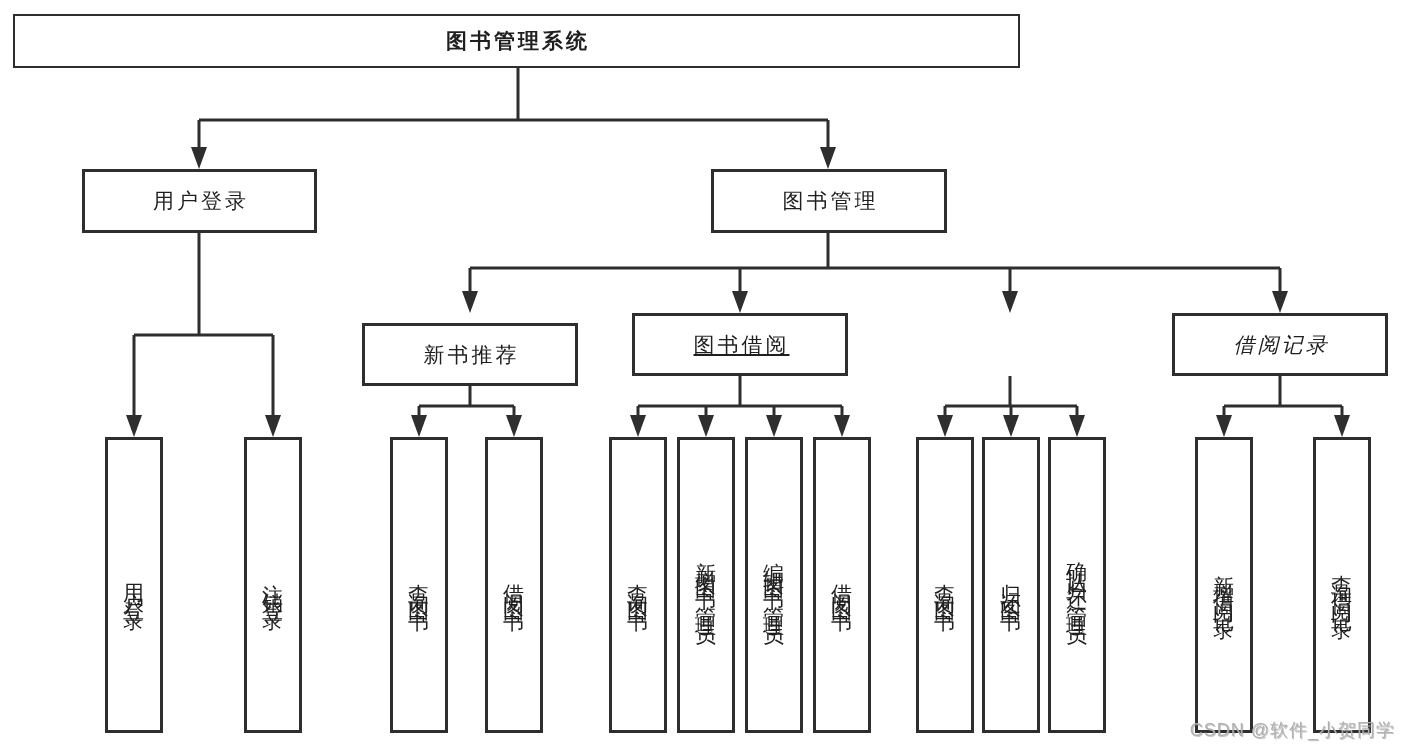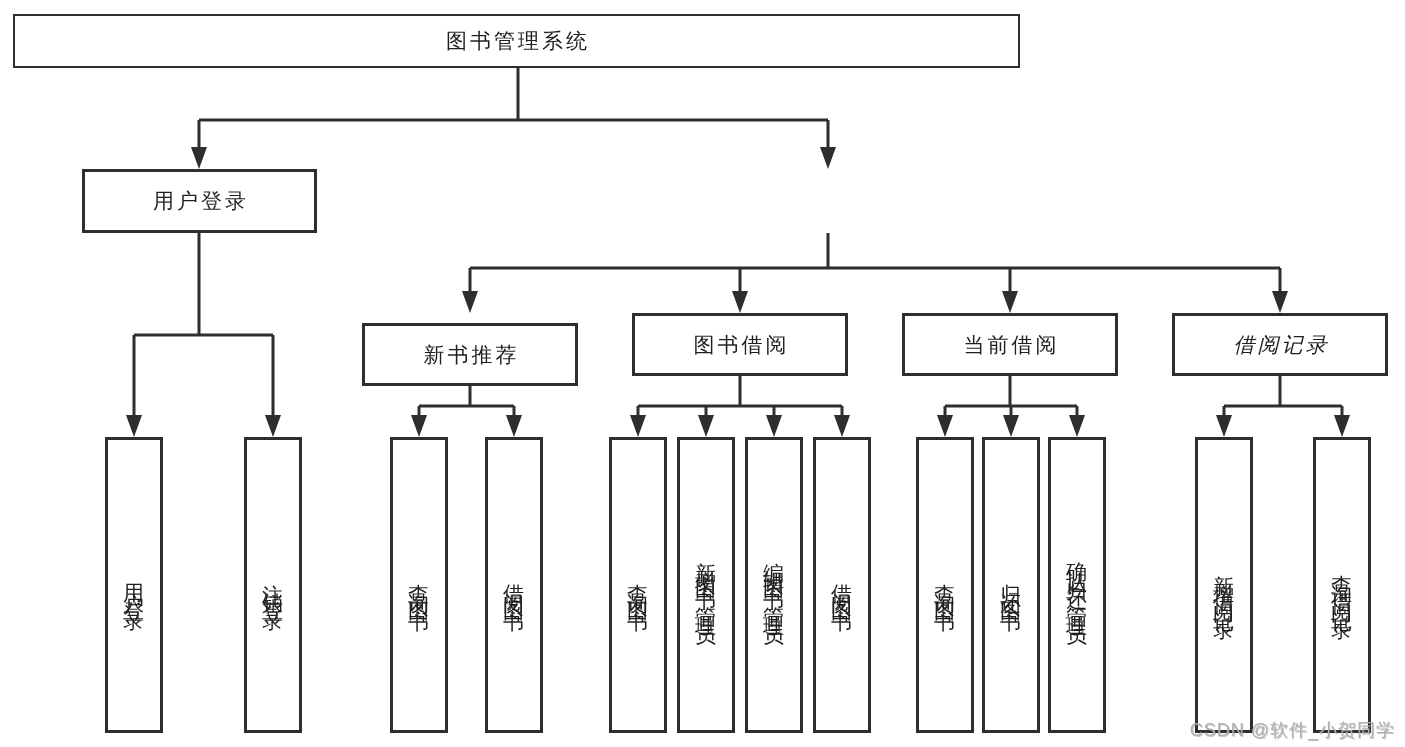--- a/index.html
+++ b/index.html
@@ -45,21 +45,21 @@
     align-items: center;
     justify-content: center;
     color: var(--text);
   }
   .hbox {
     font-size: 21px;
     letter-spacing: 3px;
     text-indent: 3px; 
     white-space: nowrap;
   }
-  .box.top   { border-width: 2.5px; }
+  .box.top   { border-width: 2.5px; font-weight: bold; }
   .vbox .vtext {
     writing-mode: vertical-rl;
     text-orientation: mixed;
     font-size: 21px;
     letter-spacing: 9px;
     line-height: 1;
     white-space: nowrap;
   }
   .watermark {
     position: absolute;
@@ -113,29 +113,29 @@
     <polygon points="1334,415 1350,415 1342,437"></polygon>
   </svg>
 
   <div class="box hbox top" style="left:13px; top:14px; width:1007px; height:54px;">
     <span>图书管理系统</span>
   </div>
 
   <div class="box hbox" style="left:82px; top:169px; width:235px; height:64px;">
     <span>用户登录</span>
   </div>
+  <div class="box hbox" style="left:711px; top:169px; width:236px; height:64px;">
+    <span>图书管理</span>
+  </div>
 
   <div class="box hbox" style="left:362px; top:323px; width:216px; height:63px;">
     <span>新书推荐</span>
   </div>
-  <div class="box hbox" style="left:632px; top:313px; width:216px; height:63px;">
+  <div class="box hbox" style="left:632px; top:313px; width:216px; height:63px;text-decoration:underline;">
     <span>图书借阅</span>
-  </div>
-  <div class="box hbox" style="left:902px; top:313px; width:216px; height:63px;">
-    <span>当前借阅</span>
   </div>
   <div class="box hbox" style="left:1172px; top:313px; width:216px; height:63px;font-style:italic;">
     <span>借阅记录</span>
   </div>
 
   <div class="box vbox" style="left:105px; top:437px; width:58px; height:296px;">
     <span class="vtext">用户登录</span>
   </div>
   <div class="box vbox" style="left:244px; top:437px; width:58px; height:296px;">
     <span class="vtext">注销登录</span>

